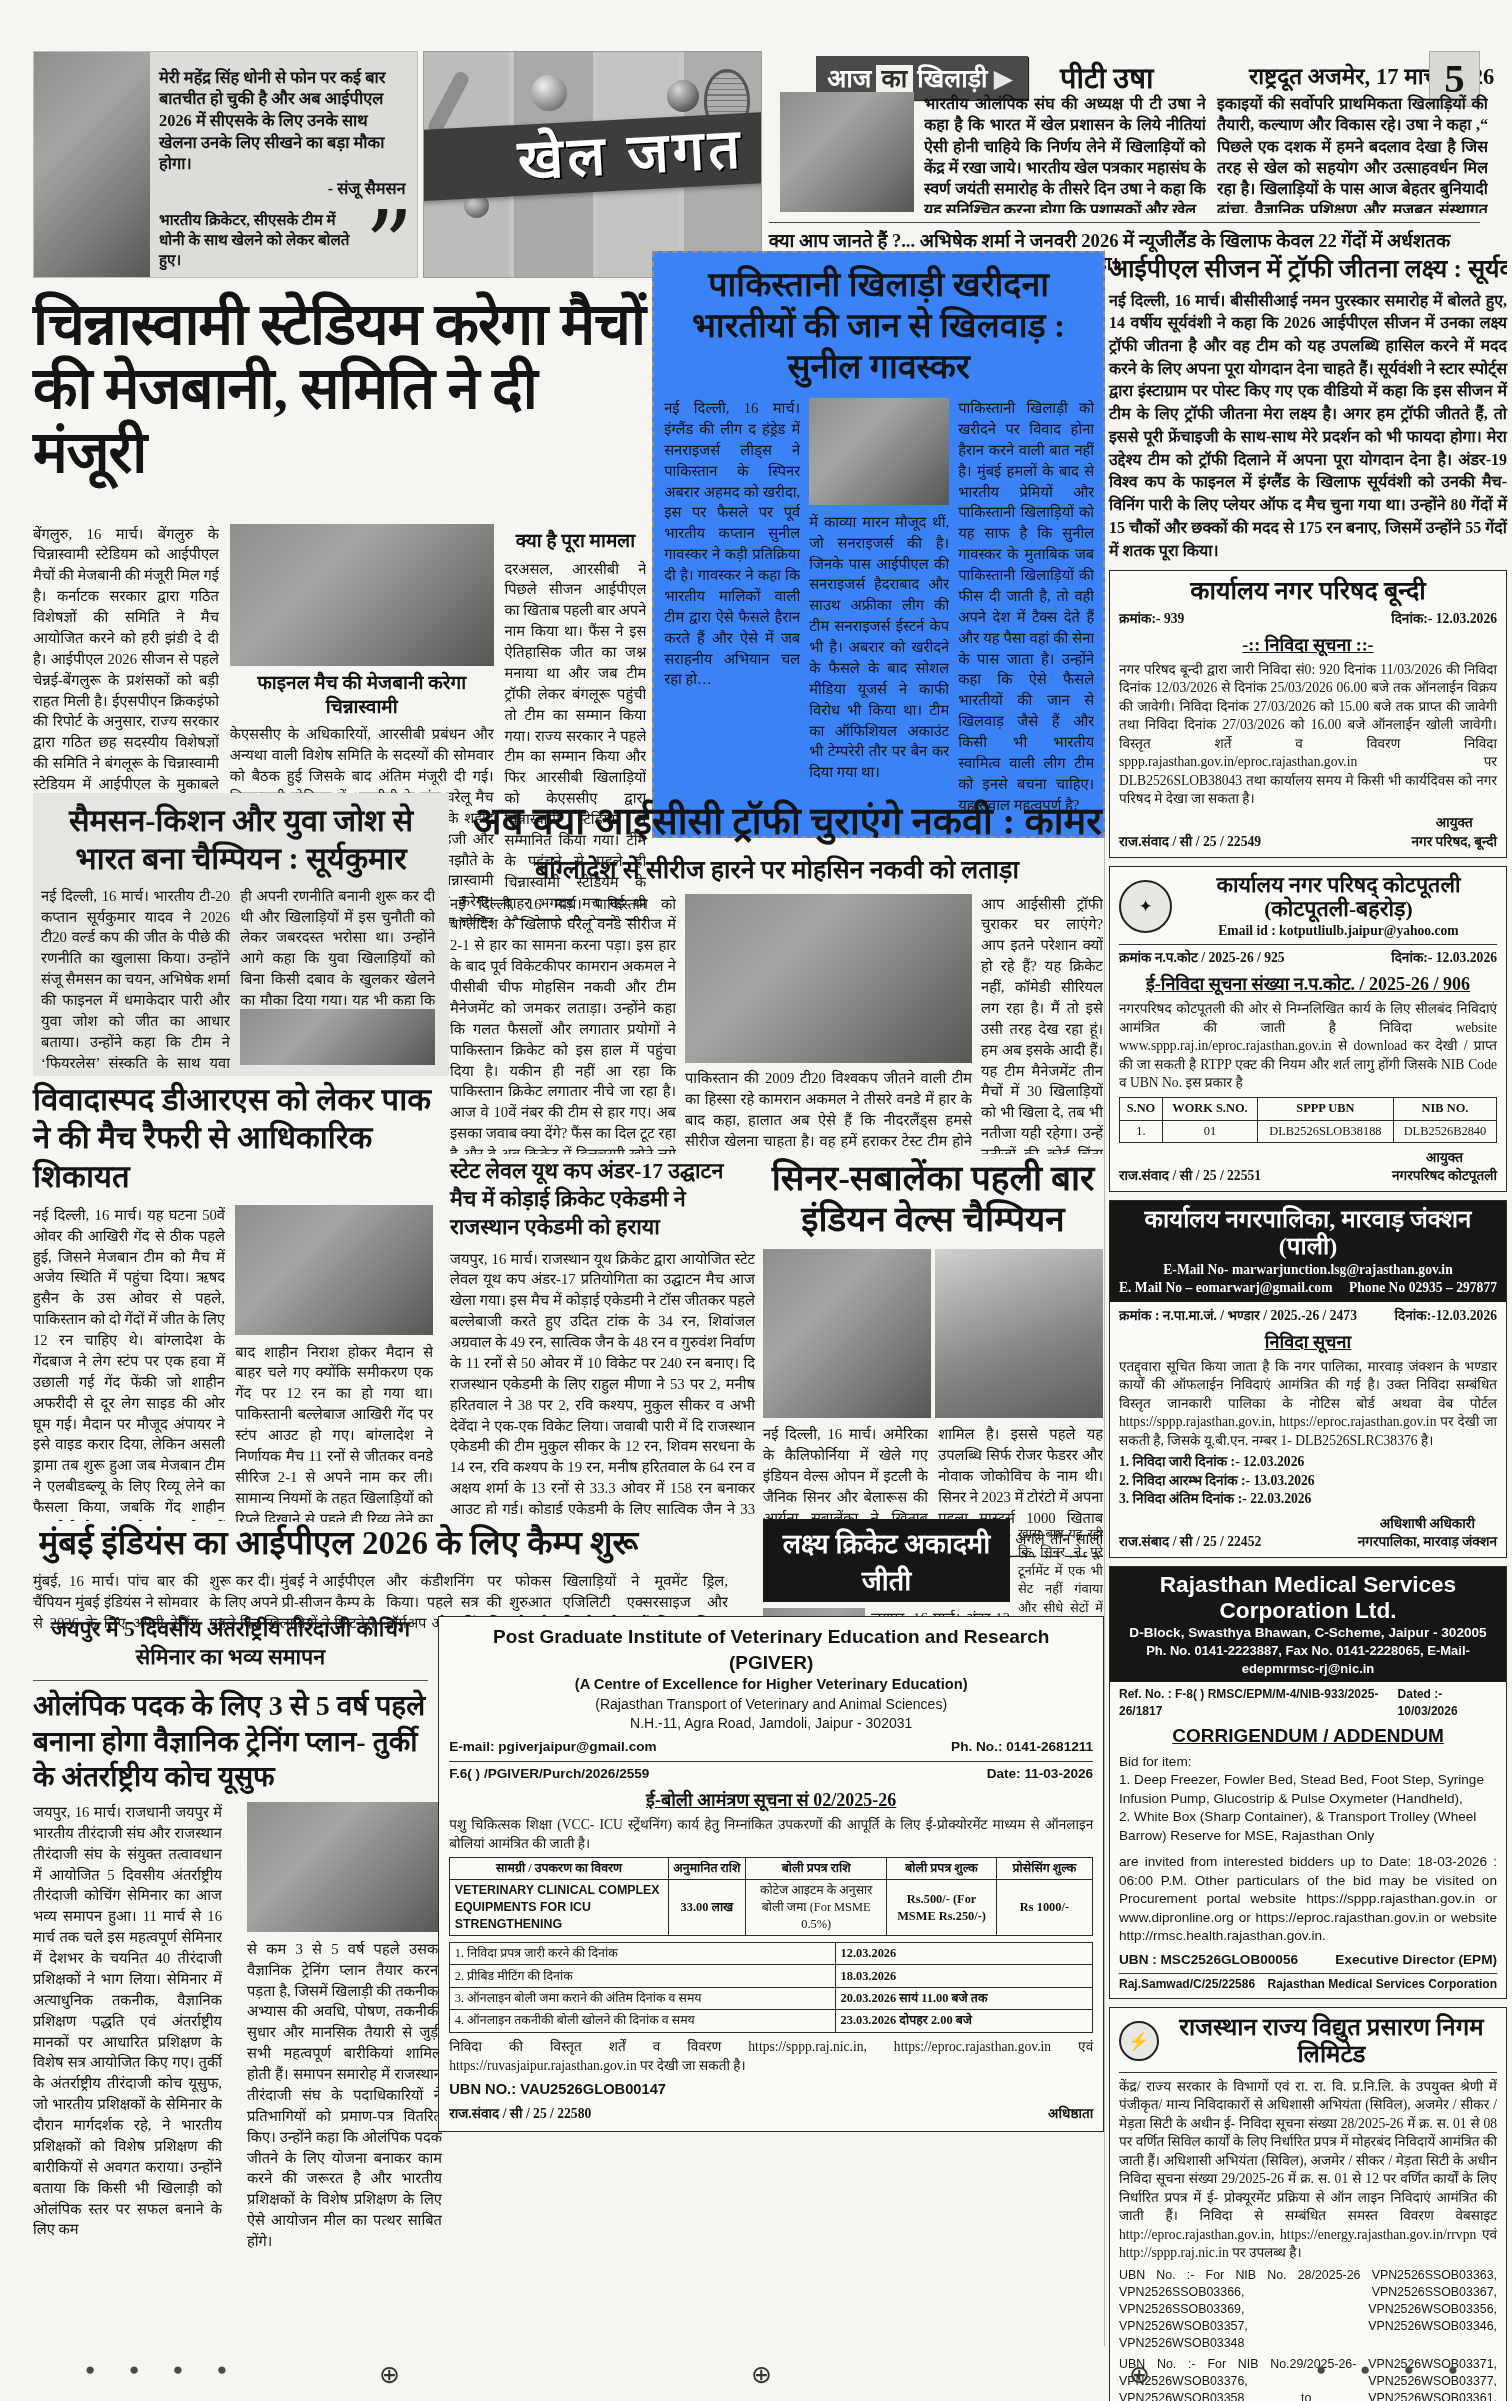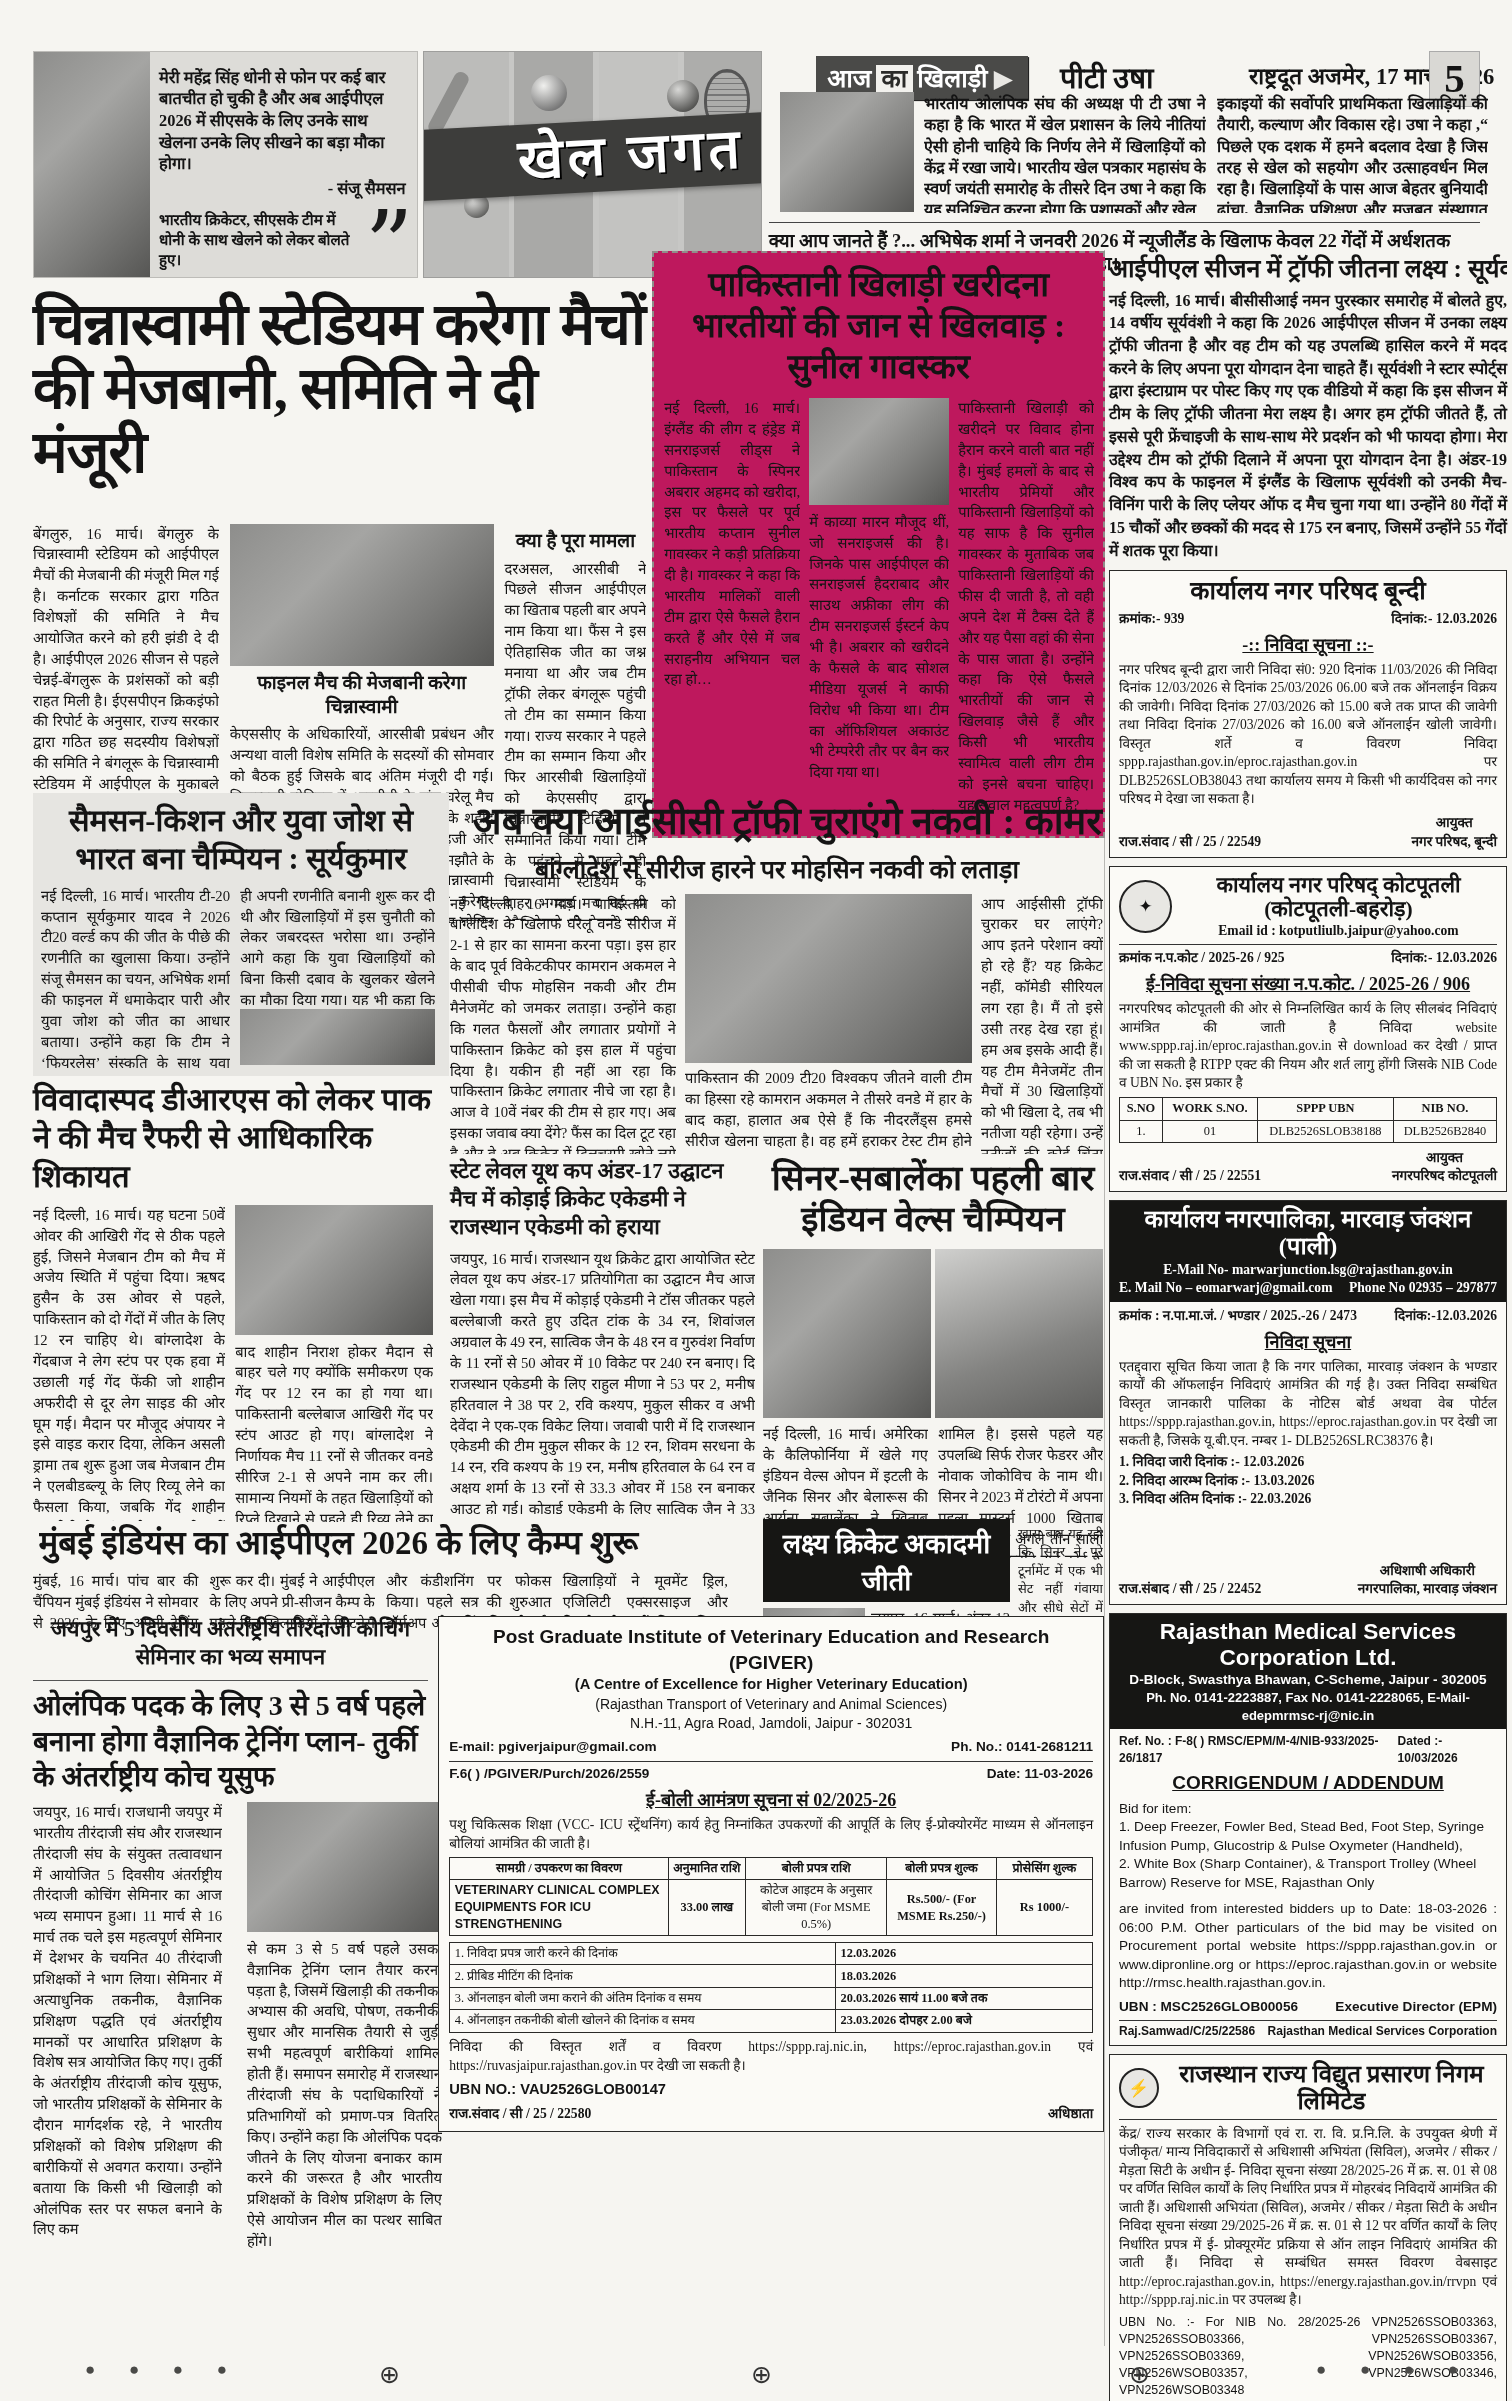--- a/index.html
+++ b/index.html
@@ -45,21 +45,21 @@
   .dyk{position:absolute;left:2.8px;right:0;top:171px;border-top:1.7px solid #444;padding-top:5.6px;
        font-size:18.6px;font-weight:bold;line-height:1.25;}
   
   .news{position:absolute;left:33px;top:250px;width:1071px;height:2096px;}
   .ads{position:absolute;left:1109px;top:250px;width:398px;height:2096px;display:flex;flex-direction:column;gap:8px;}
   .vrule{position:absolute;left:1104px;top:250px;width:1.1px;height:2096px;background:#b9b8b4;}
   .art{position:absolute;}
   .hl-main{font-size:58px;font-weight:bold;line-height:1.1;letter-spacing:-1.1px;}
   .body-txt{font-size:14.7px;line-height:1.42;}
   .subhead{font-weight:bold;text-align:center;font-size:19px;line-height:1.25;margin:5.6px 0;}
-  .dashedbox{border:2.8px dashed #8f8e8a;padding:9px 10.2px;background:#be185d;}
+  .dashedbox{border:2.8px dashed #8f8e8a;padding:9px 10.2px;background:#3b82f6;}
   .clip{overflow:hidden;}
   
   .notice{border:1.7px solid #2a2a28;background:#fbfaf6;padding:5.6px 9px;font-size:13.6px;line-height:1.36;}
   .n-title{font-size:25px;font-weight:bold;text-align:center;line-height:1.15;}
   .n-band{background:#161614;color:#fff;margin:-5.6px -9px 4.5px -9px;padding:4.5px 9px;text-align:center;}
   .n-refrow{display:flex;justify-content:space-between;font-weight:bold;margin:4.5px 0;}
   .n-sub{font-weight:bold;text-align:center;font-size:18px;text-decoration:underline;margin:3.4px 0;}
   .n-foot{display:flex;justify-content:space-between;align-items:flex-end;font-weight:bold;margin-top:5.6px;}
   table{border-collapse:collapse;width:100%;}
   td,th{border:1.1px solid #2a2a28;padding:2.3px 4.5px;font-size:12.4px;}
@@ -360,21 +360,21 @@
           <span>क्रमांक : न.पा.मा.जं. / भण्डार / 2025.-26 / 2473</span>
           <span>दिनांक:-12.03.2026</span>
         </div>
       <div class="n-sub">निविदा सूचना</div>
       <div class="jt">एतद्द्वारा सूचित किया जाता है कि नगर पालिका, मारवाड़ जंक्शन के भण्डार कार्यों की ऑफलाईन निविदाएं आमंत्रित की गई है। उक्त निविदा सम्बंधित विस्तृत जानकारी पालिका के नोटिस बोर्ड अथवा वेब पोर्टल https://sppp.rajasthan.gov.in, https://eproc.rajasthan.gov.in पर देखी जा सकती है, जिसके यू.बी.एन. नम्बर 1- DLB2526SLRC38376 है।</div>
       <div class="b" style="margin-top:3.4px;">1. निविदा जारी दिनांक :- 12.03.2026</div>
       <div class="b">2. निविदा आरम्भ दिनांक :- 13.03.2026</div>
       <div class="b">3. निविदा अंतिम दिनांक :- 22.03.2026</div>
       <div class="n-foot">
         <span>राज.संबाद / सी / 25 / 22452</span>
-        <span class="ctr"><span style="display:block;margin-top:47px;">अधिशाषी अधिकारी</span><span>नगरपालिका, मारवाड़ जंक्शन</span></span>
+        <span class="ctr"><span style="display:block;">अधिशाषी अधिकारी</span><span>नगरपालिका, मारवाड़ जंक्शन</span></span>
       </div>
     </section>
 
     <section class="notice" style="font-family:'Liberation Sans',sans-serif;">
       <div class="n-band">
         <div class="n-title" style="font-size:22.6px;color:#fff;font-family:'Liberation Sans',sans-serif;">Rajasthan Medical Services Corporation Ltd.</div>
         <div class="b" style="font-size:13.6px;">D-Block, Swasthya Bhawan, C-Scheme, Jaipur - 302005</div>
         <div class="b" style="font-size:13px;">Ph. No. 0141-2223887, Fax No. 0141-2228065, E-Mail-edepmrmsc-rj@nic.in</div>
       </div>
       <div class="n-refrow" style="font-size:12px;">

